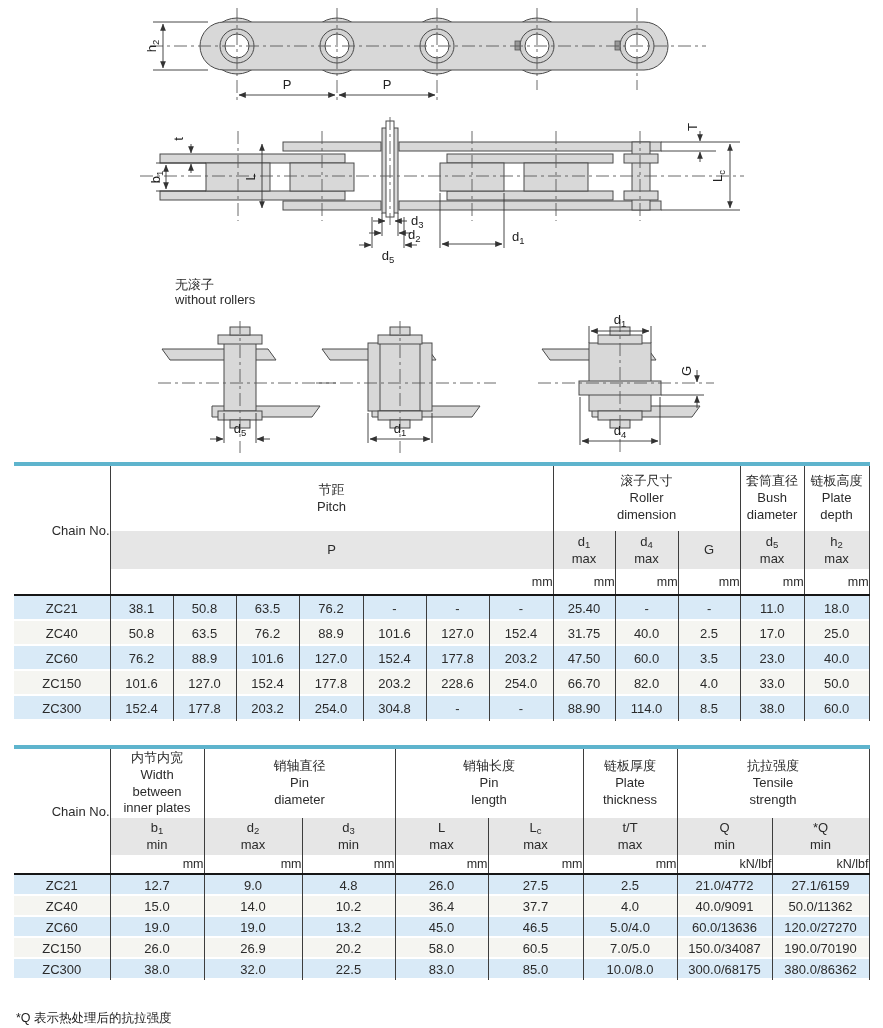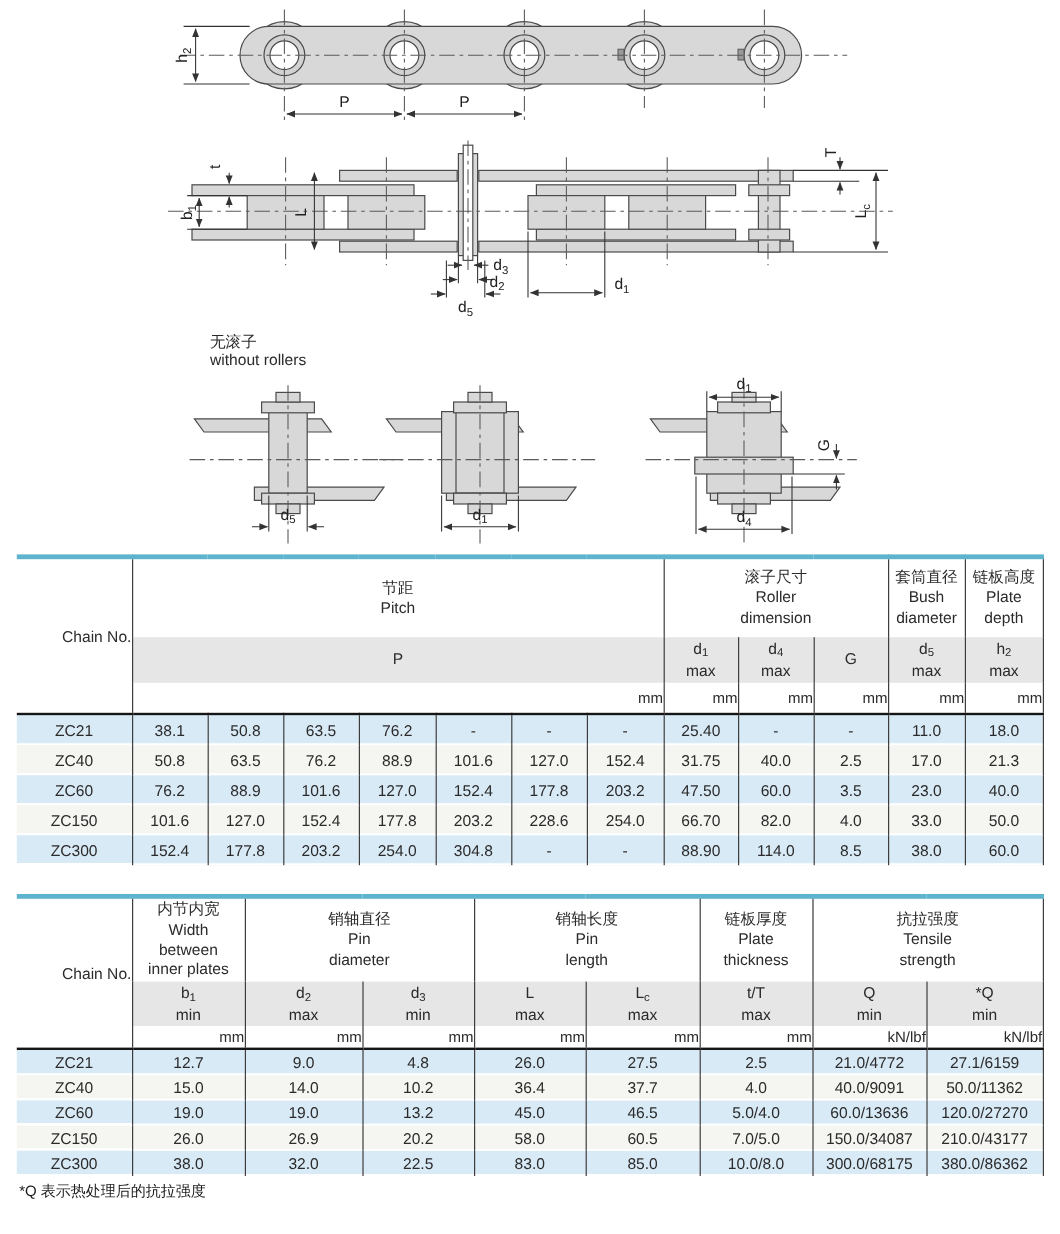--- a/index.html
+++ b/index.html
@@ -12,21 +12,21 @@
   .hole{fill:#ffffff;stroke:#4a4a4a;stroke-width:1;}
   .pinw{fill:#ffffff;stroke:#4a4a4a;stroke-width:1;}
   .innr{fill:none;stroke:#4a4a4a;stroke-width:1;}
   .clip{fill:#9a9a9a;stroke:#555;stroke-width:0.8;}
   .cl{stroke:#5a5a5a;stroke-width:0.9;fill:none;stroke-dasharray:13 4 3 4;}
   .dim{stroke:#333;stroke-width:0.9;fill:none;}
   .lbl{font-size:13px;fill:#222;font-family:"Liberation Sans","DejaVu Sans",sans-serif;}
   .lbls{font-size:9.5px;fill:#222;}
   
   .cap{position:absolute;font-size:13px;line-height:1.18;color:#2a2a2a;}
-  .note{position:absolute;left:16px;font-size:12.5px;color:#1c1c1c;line-height:1.2;}
+  .note{position:absolute;left:16px;font-size:12.5px;color:#1c1c1c;line-height:1.2;margin-top:25px;}
   
   table{position:absolute;left:14px;width:855px;border-collapse:collapse;table-layout:fixed;
         border-top:4px solid #5EB4CD;font-size:13px;color:#2b2b2b;}
   #t1{top:462px;}  #t2{top:745px;}
   th{font-weight:normal;text-align:center;vertical-align:middle;padding:0;}
   td{text-align:center;vertical-align:middle;padding:0;border-right:1px solid #3d3d3d;}
   .bR{border-right:1px solid #3d3d3d;}
   #t1 .r1{height:67px;} #t1 .r2{height:38px;} #t1 .r3{height:26px;}
   #t2 .r1{height:71px;} #t2 .r2{height:37px;} #t2 .r3{height:19px;}
   tr.r2 th{background:#E6E6E6;}
@@ -321,21 +321,21 @@
           <td>63.5</td>
           <td>76.2</td>
           <td>88.9</td>
           <td>101.6</td>
           <td>127.0</td>
           <td>152.4</td>
           <td>31.75</td>
           <td>40.0</td>
           <td>2.5</td>
           <td>17.0</td>
-          <td>21.3</td>
+          <td>25.0</td>
         </tr>
         <tr>
           <td>ZC60</td>
           <td>76.2</td>
           <td>88.9</td>
           <td>101.6</td>
           <td>127.0</td>
           <td>152.4</td>
           <td>177.8</td>
           <td>203.2</td>
@@ -501,21 +501,21 @@
         </tr>
         <tr>
           <td>ZC150</td>
           <td>26.0</td>
           <td>26.9</td>
           <td>20.2</td>
           <td>58.0</td>
           <td>60.5</td>
           <td>7.0/5.0</td>
           <td>150.0/34087</td>
-          <td>210.0/43177</td>
+          <td>190.0/70190</td>
         </tr>
         <tr>
           <td>ZC300</td>
           <td>38.0</td>
           <td>32.0</td>
           <td>22.5</td>
           <td>83.0</td>
           <td>85.0</td>
           <td>10.0/8.0</td>
           <td>300.0/68175</td>

